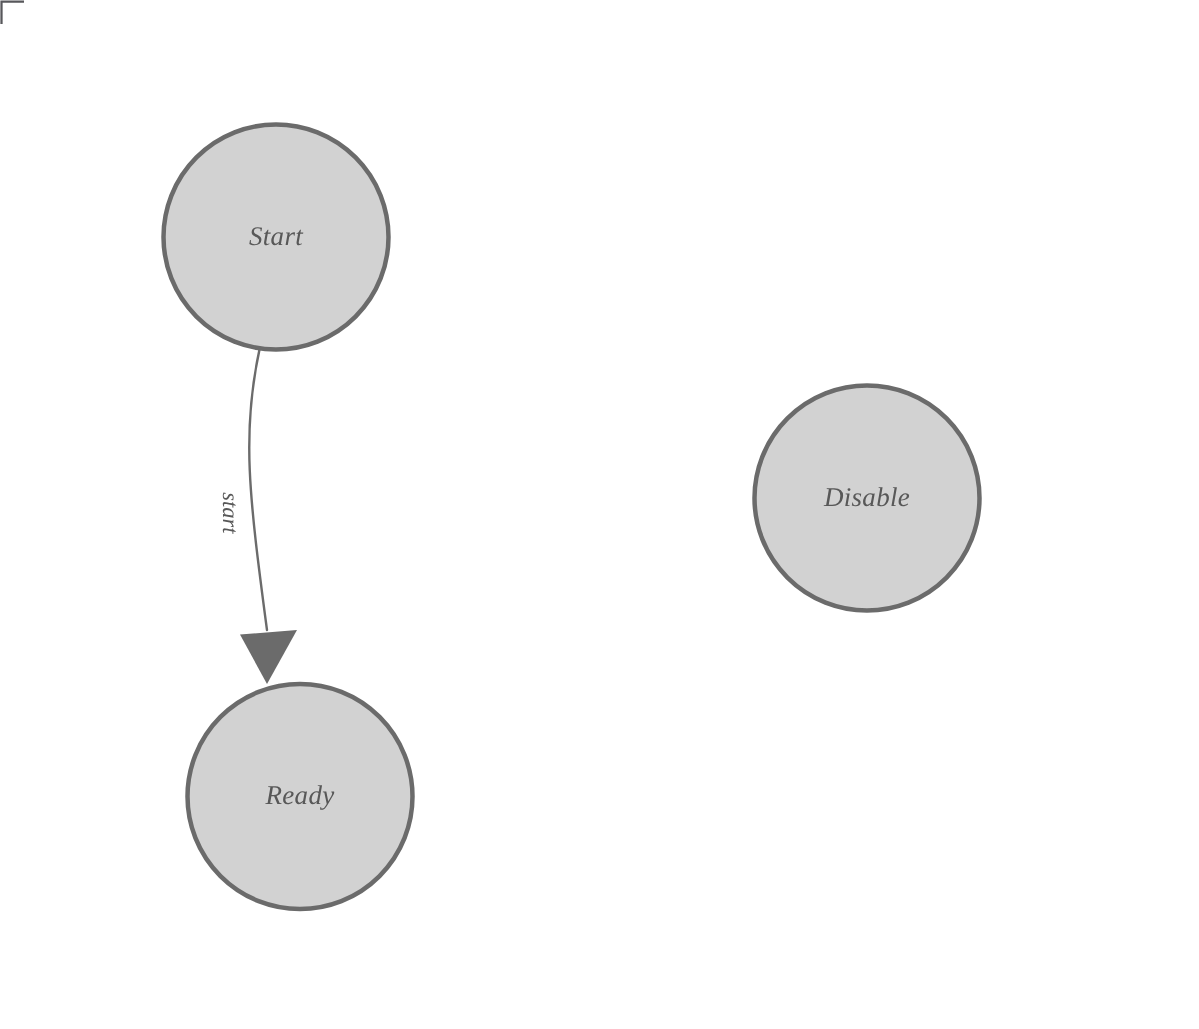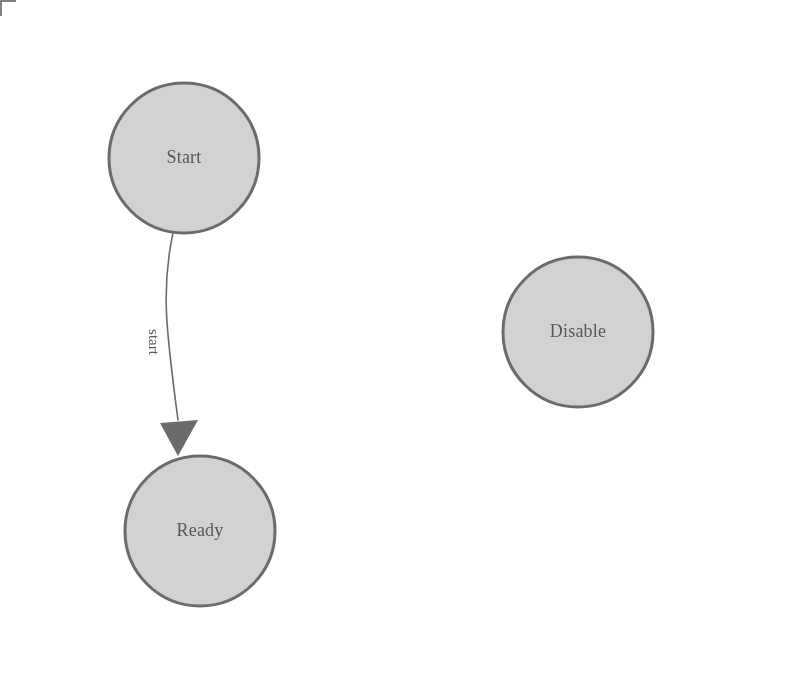--- a/index.html
+++ b/index.html
@@ -12,20 +12,21 @@
     width: 799px;
     height: 686px;
     overflow: hidden;
     font-family: "Liberation Serif", "DejaVu Serif", serif;
   }
   #canvas-root {
     position: relative;
     width: 727px;
     height: 686px;
     background: #ffffff;
+    font-style: italic;
   }
   #diagram-svg {
     position: absolute;
     left: 0;
     top: 0;
     width: 799px;
     height: 686px;
     display: block;
   }
   .node-label {

